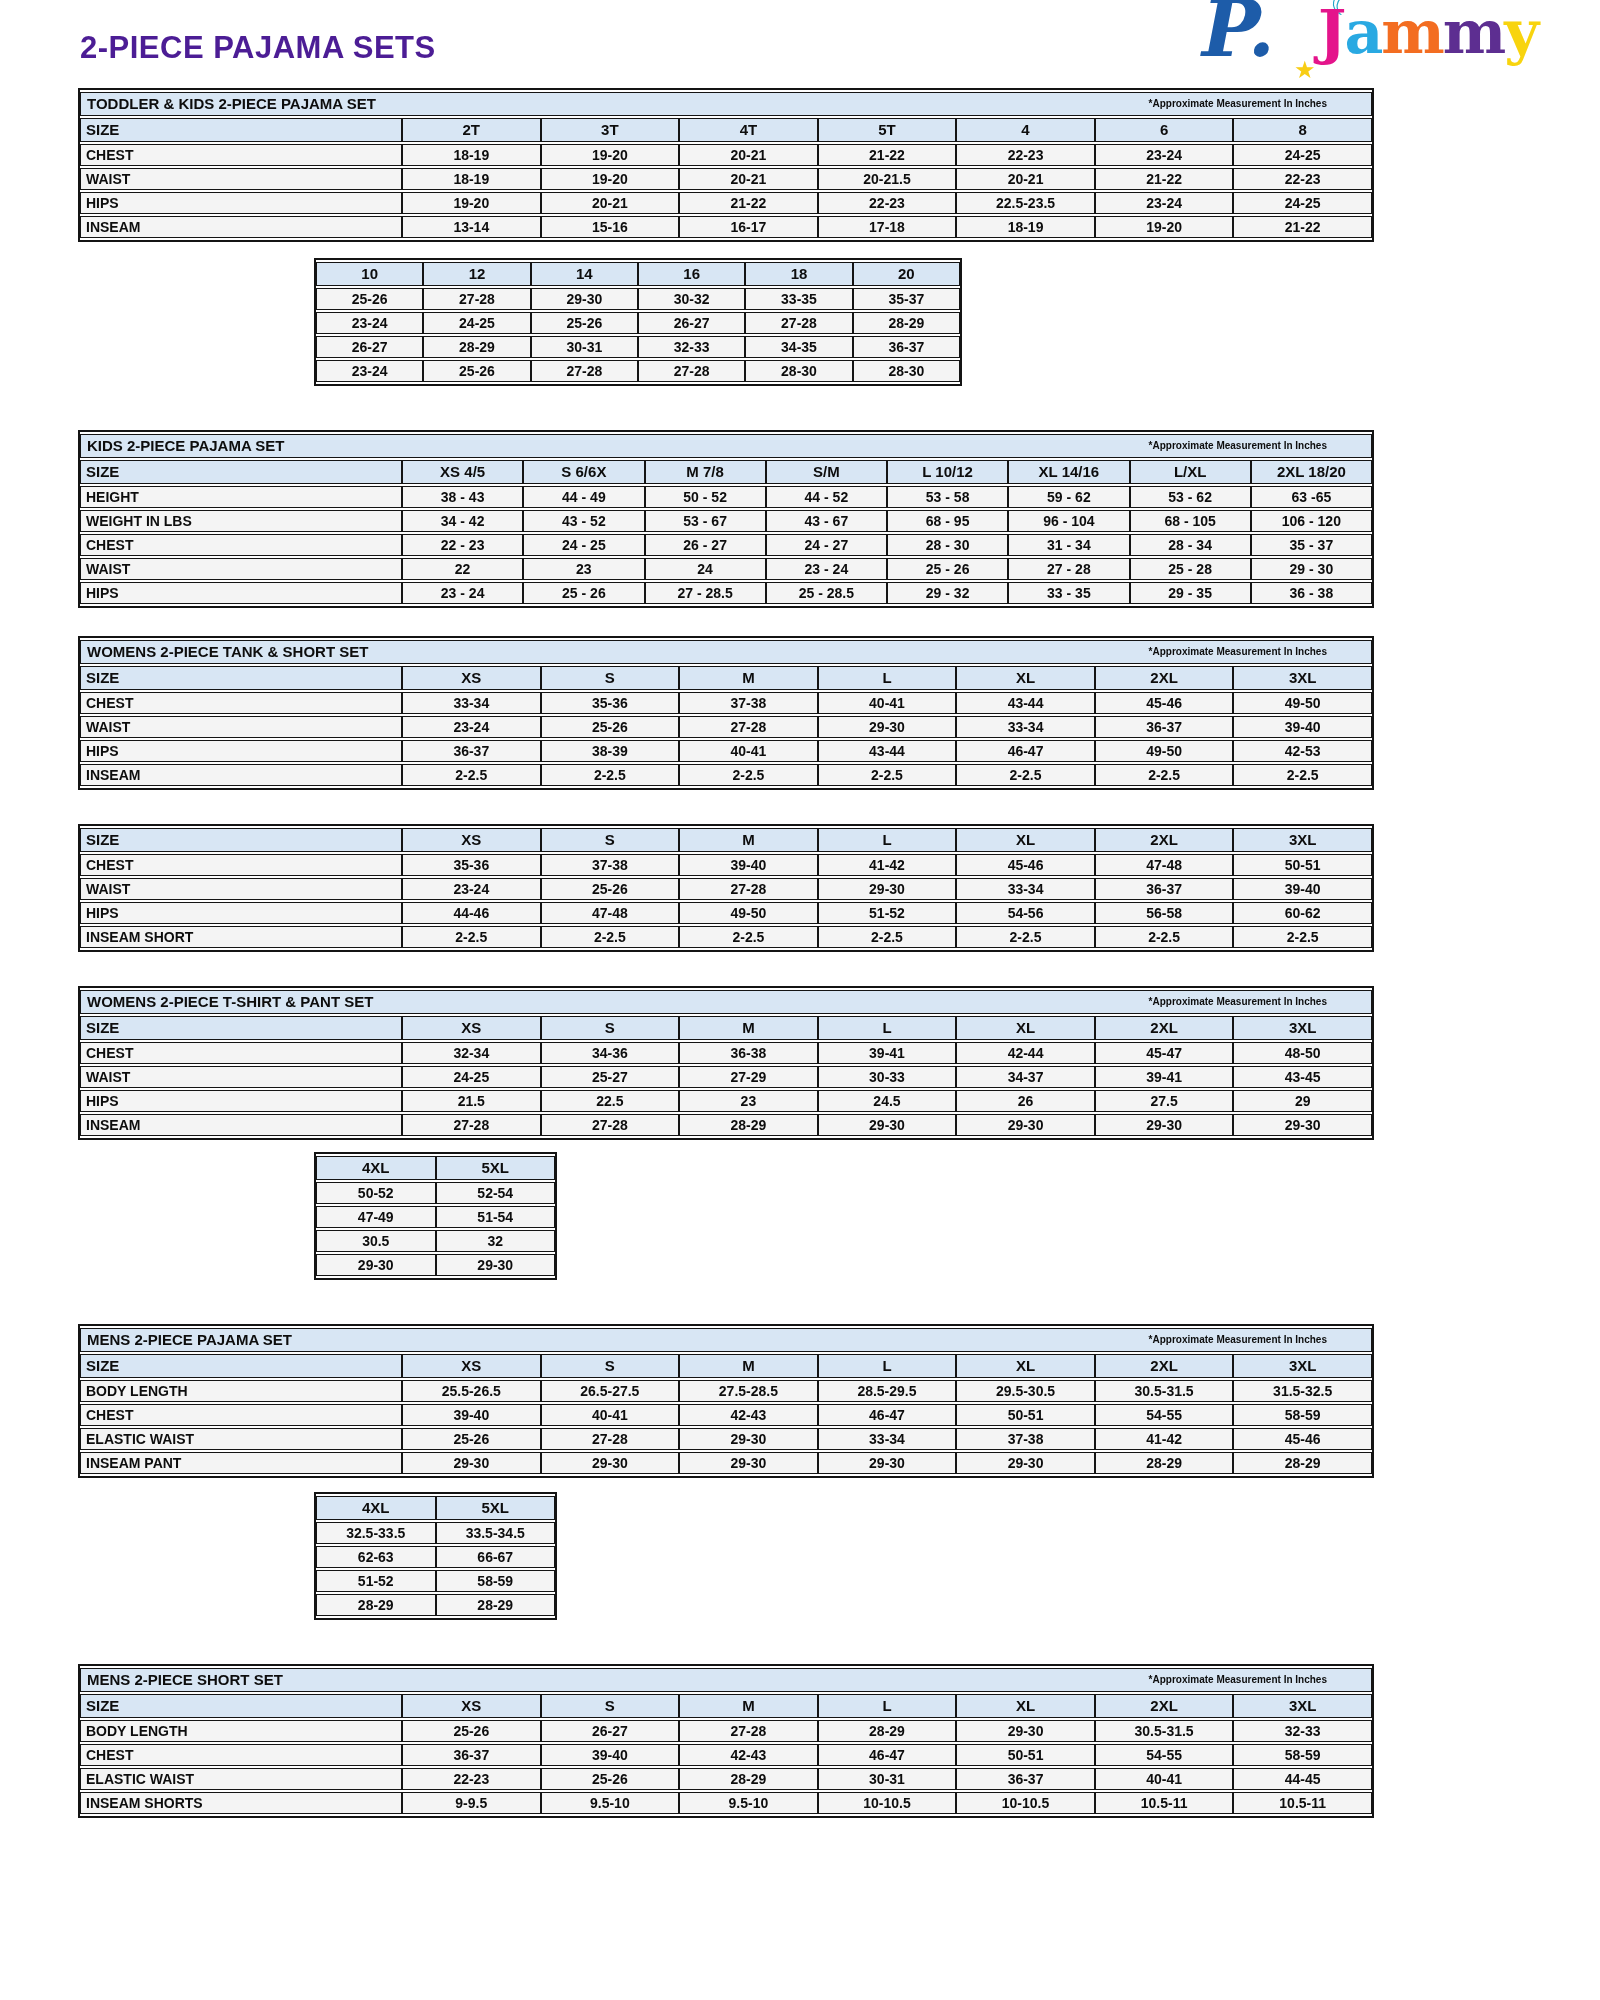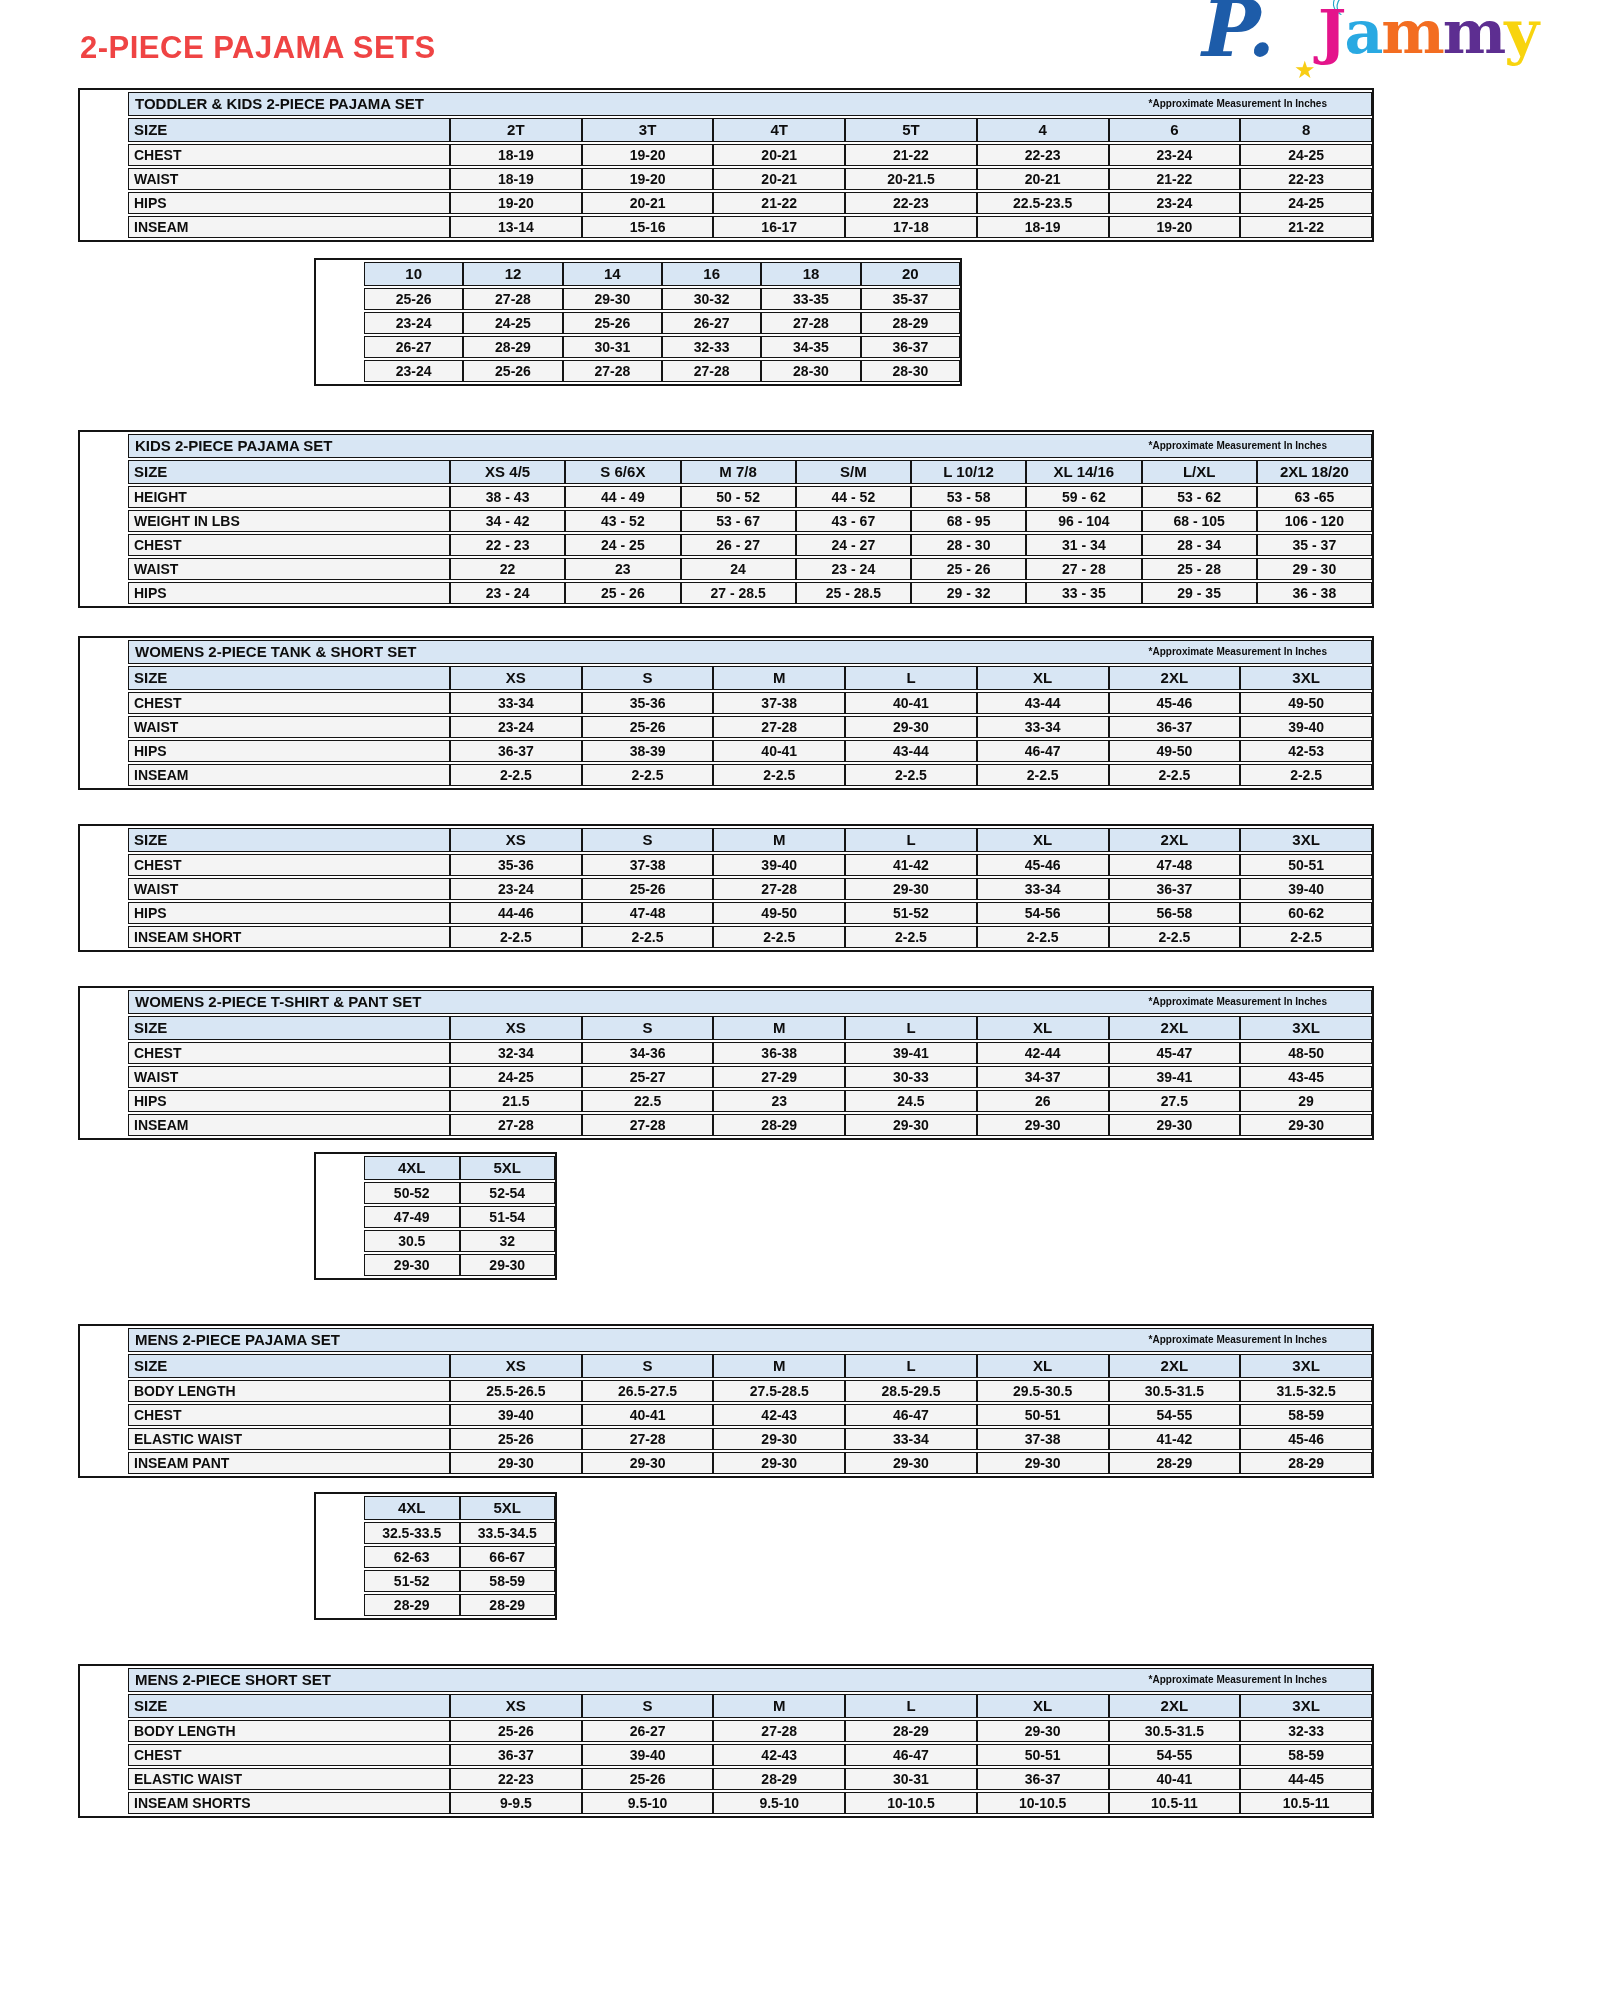--- a/index.html
+++ b/index.html
@@ -3,41 +3,41 @@
 <meta charset="utf-8">
 <style>
   * { margin:0; padding:0; box-sizing:border-box; }
   html,body { background:#ffffff; }
   body {
     width:1600px; height:2000px; position:relative; overflow:hidden;
     font-family:"Liberation Sans", sans-serif; color:#0d0d0d;
   }
   .page-title {
     position:absolute; left:80px; top:30px;
-    font-size:31px; font-weight:bold; letter-spacing:.5px; color:#ef4444;
+    font-size:31px; font-weight:bold; letter-spacing:.5px; color:#4c1d95;
   }
   
   .logo { position:absolute; top:0; right:48px; width:350px; height:96px; }
   .logo-p {
     position:absolute; left:0; top:-10px;
     font-family:"DejaVu Serif", serif; font-style:italic; font-weight:bold;
     font-size:78px; line-height:1;
   }
   .logo-star { position:absolute; left:92px; top:58px; font-size:24px; line-height:1; }
   .logo-moon { position:absolute; left:128px; top:-10px; font-size:30px; line-height:1; transform:rotate(24deg); }
   .logo-word {
     position:absolute; left:116px; top:2px;
     font-family:"DejaVu Serif", serif; font-weight:bold; font-size:60px;
     line-height:1; letter-spacing:-2px; white-space:nowrap;
   }
   
   .tables { position:absolute; left:78px; top:88px; width:1296px; }
   table.size-table {
     border-collapse:separate; border-spacing:0 2px;
-    border:2px solid #141414; table-layout:fixed; background:#ffffff;padding-left:48px;
+    border:2px solid #141414; table-layout:fixed; background:#ffffff;
   }
   .size-table td {
     border:1px solid #141414; background:#f4f4f4;
     font-weight:bold; font-size:14px; text-align:center;
     height:22px; line-height:1.05; padding:1px 3px;
     overflow:hidden; white-space:nowrap;
   }
   .size-table td.head { background:#d8e6f4; font-size:15px; height:24px; }
   .size-table td.label-cell { text-align:left; padding-left:5px; }
   .size-table td.title-cell { background:#d8e6f4; height:24px; padding:1px 6px; }

